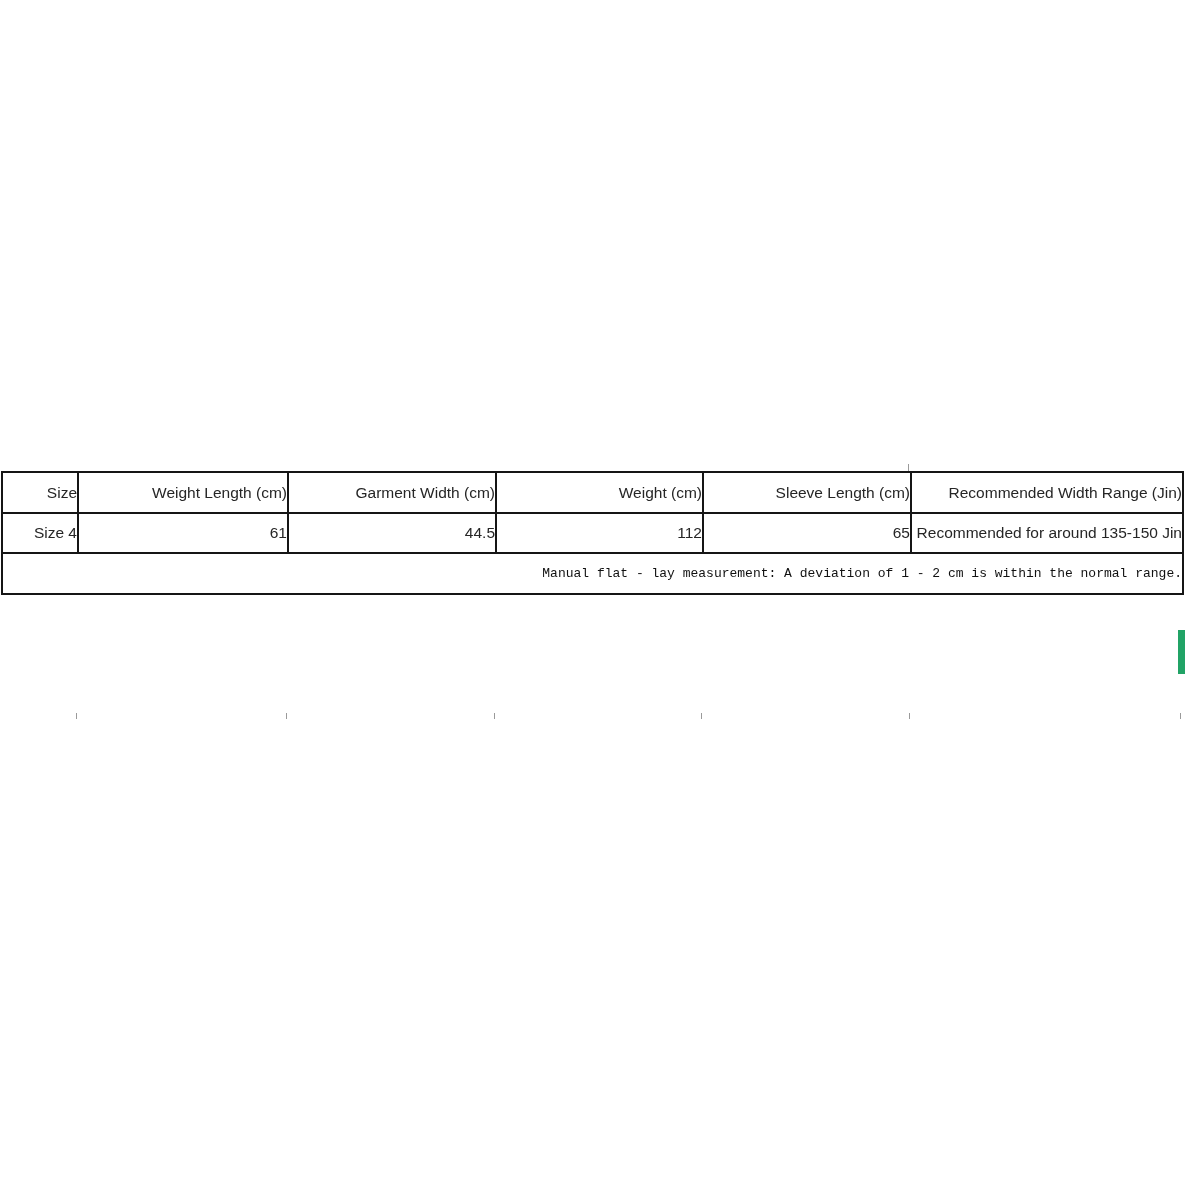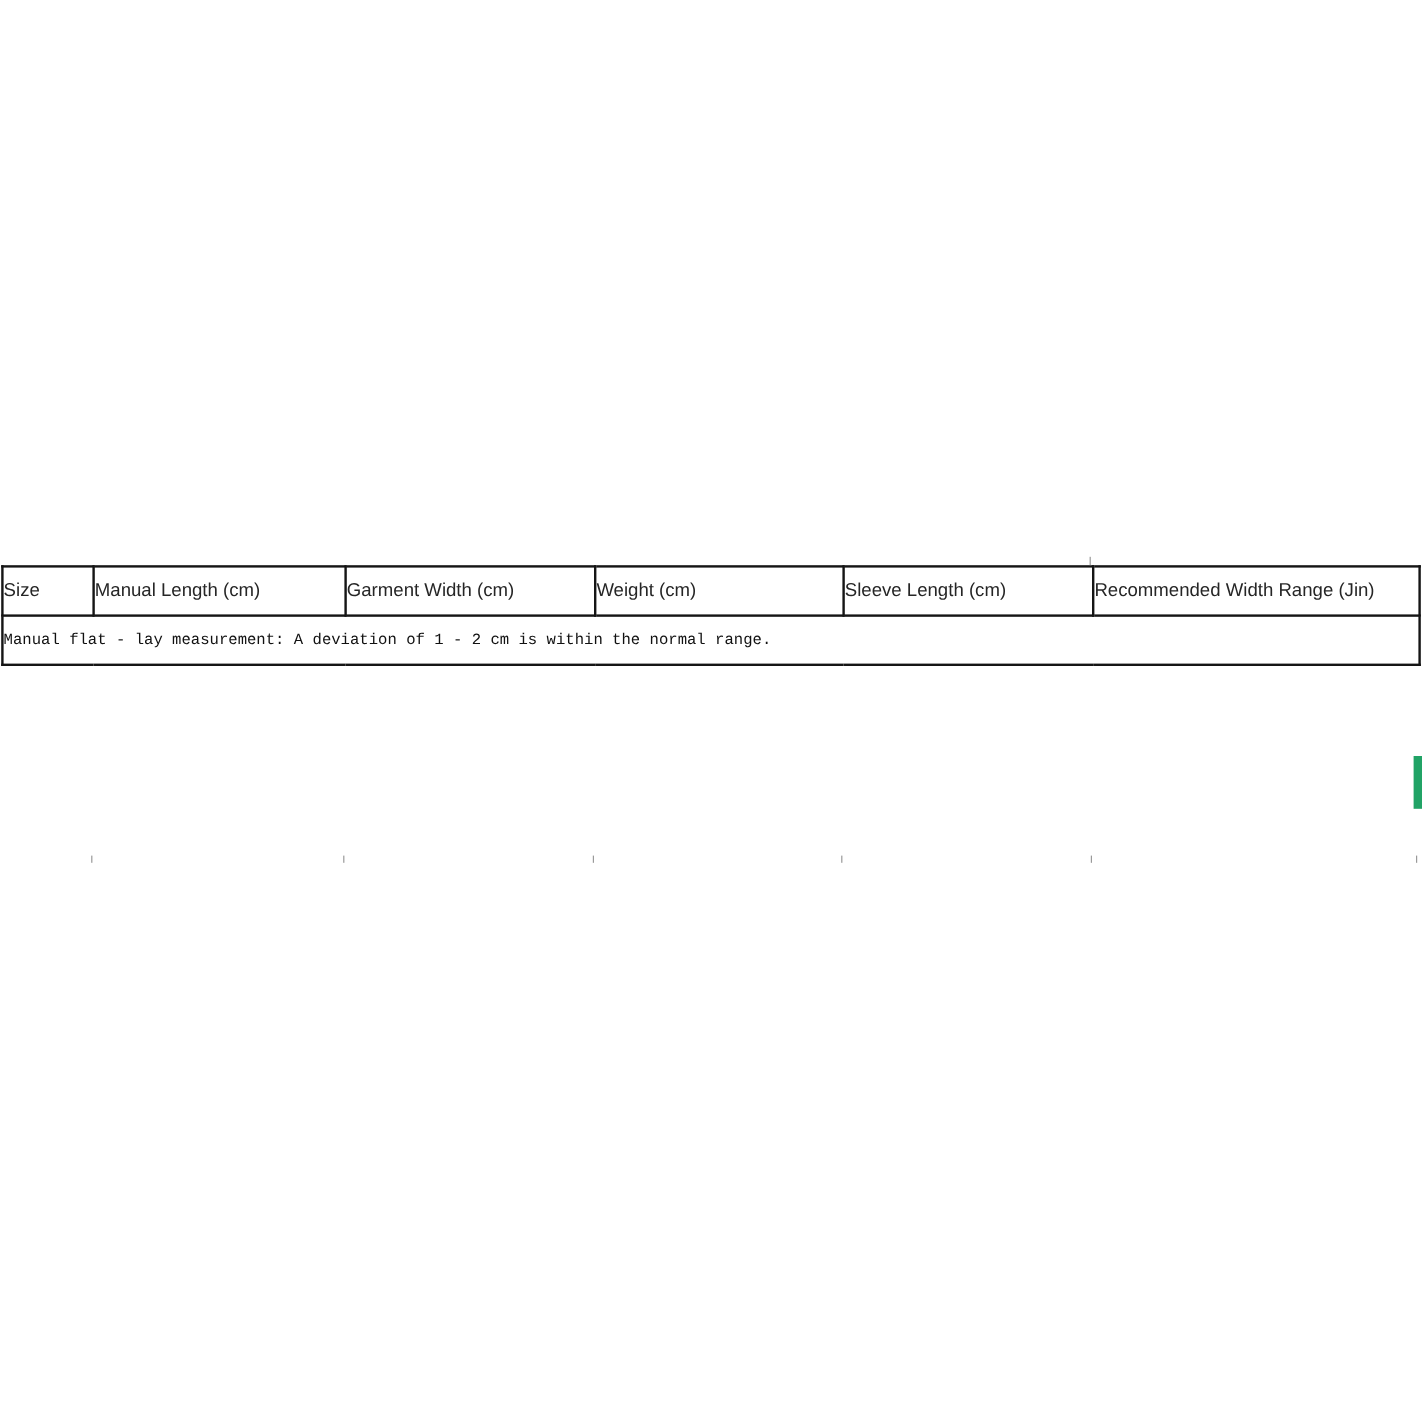--- a/index.html
+++ b/index.html
@@ -22,21 +22,21 @@
     border-collapse: collapse;
     table-layout: fixed;
     font-family: "Liberation Sans", sans-serif;
     font-size: 15.5px;
     color: #262626;
     background: #ffffff;
   }
   table.size-table th,
   table.size-table td {
     border: 2px solid #151515;
-    text-align: left;
+    text-align: right;
     vertical-align: middle;
     padding: 0;
     font-weight: 400;
     white-space: nowrap;
     overflow: hidden;
   }
   tr.header-row  { height: 41px; }
   tr.data-row    { height: 40px; }
   tr.footer-row  { height: 41px; padding-left: 27px; }
   td.note-cell {
@@ -72,28 +72,36 @@
       <col style="width:76px">
       <col style="width:210px">
       <col style="width:208px">
       <col style="width:207px">
       <col style="width:208px">
       <col style="width:272px">
     </colgroup>
     <thead>
       <tr class="header-row">
         <th>Size</th>
-        <th>Manual Length (cm)</th>
+        <th>Weight Length (cm)</th>
         <th>Garment Width (cm)</th>
         <th>Weight (cm)</th>
         <th>Sleeve Length (cm)</th>
         <th>Recommended Width Range (Jin)</th>
       </tr>
     </thead>
     <tbody>
+      <tr class="data-row">
+        <td>Size 4</td>
+        <td>61</td>
+        <td>44.5</td>
+        <td>112</td>
+        <td>65</td>
+        <td>Recommended for around 135-150 Jin</td>
+      </tr>
       <tr class="footer-row">
         <td class="note-cell" colspan="6">Manual flat - lay measurement: A deviation of 1 - 2 cm is within the normal range.</td>
       </tr>
     </tbody>
   </table>
 
   <div class="fill-handle"></div>
 
   <div class="tick tick-top" style="left:908px;"></div>
   <div class="tick tick-bottom" style="left:76px;"></div>

